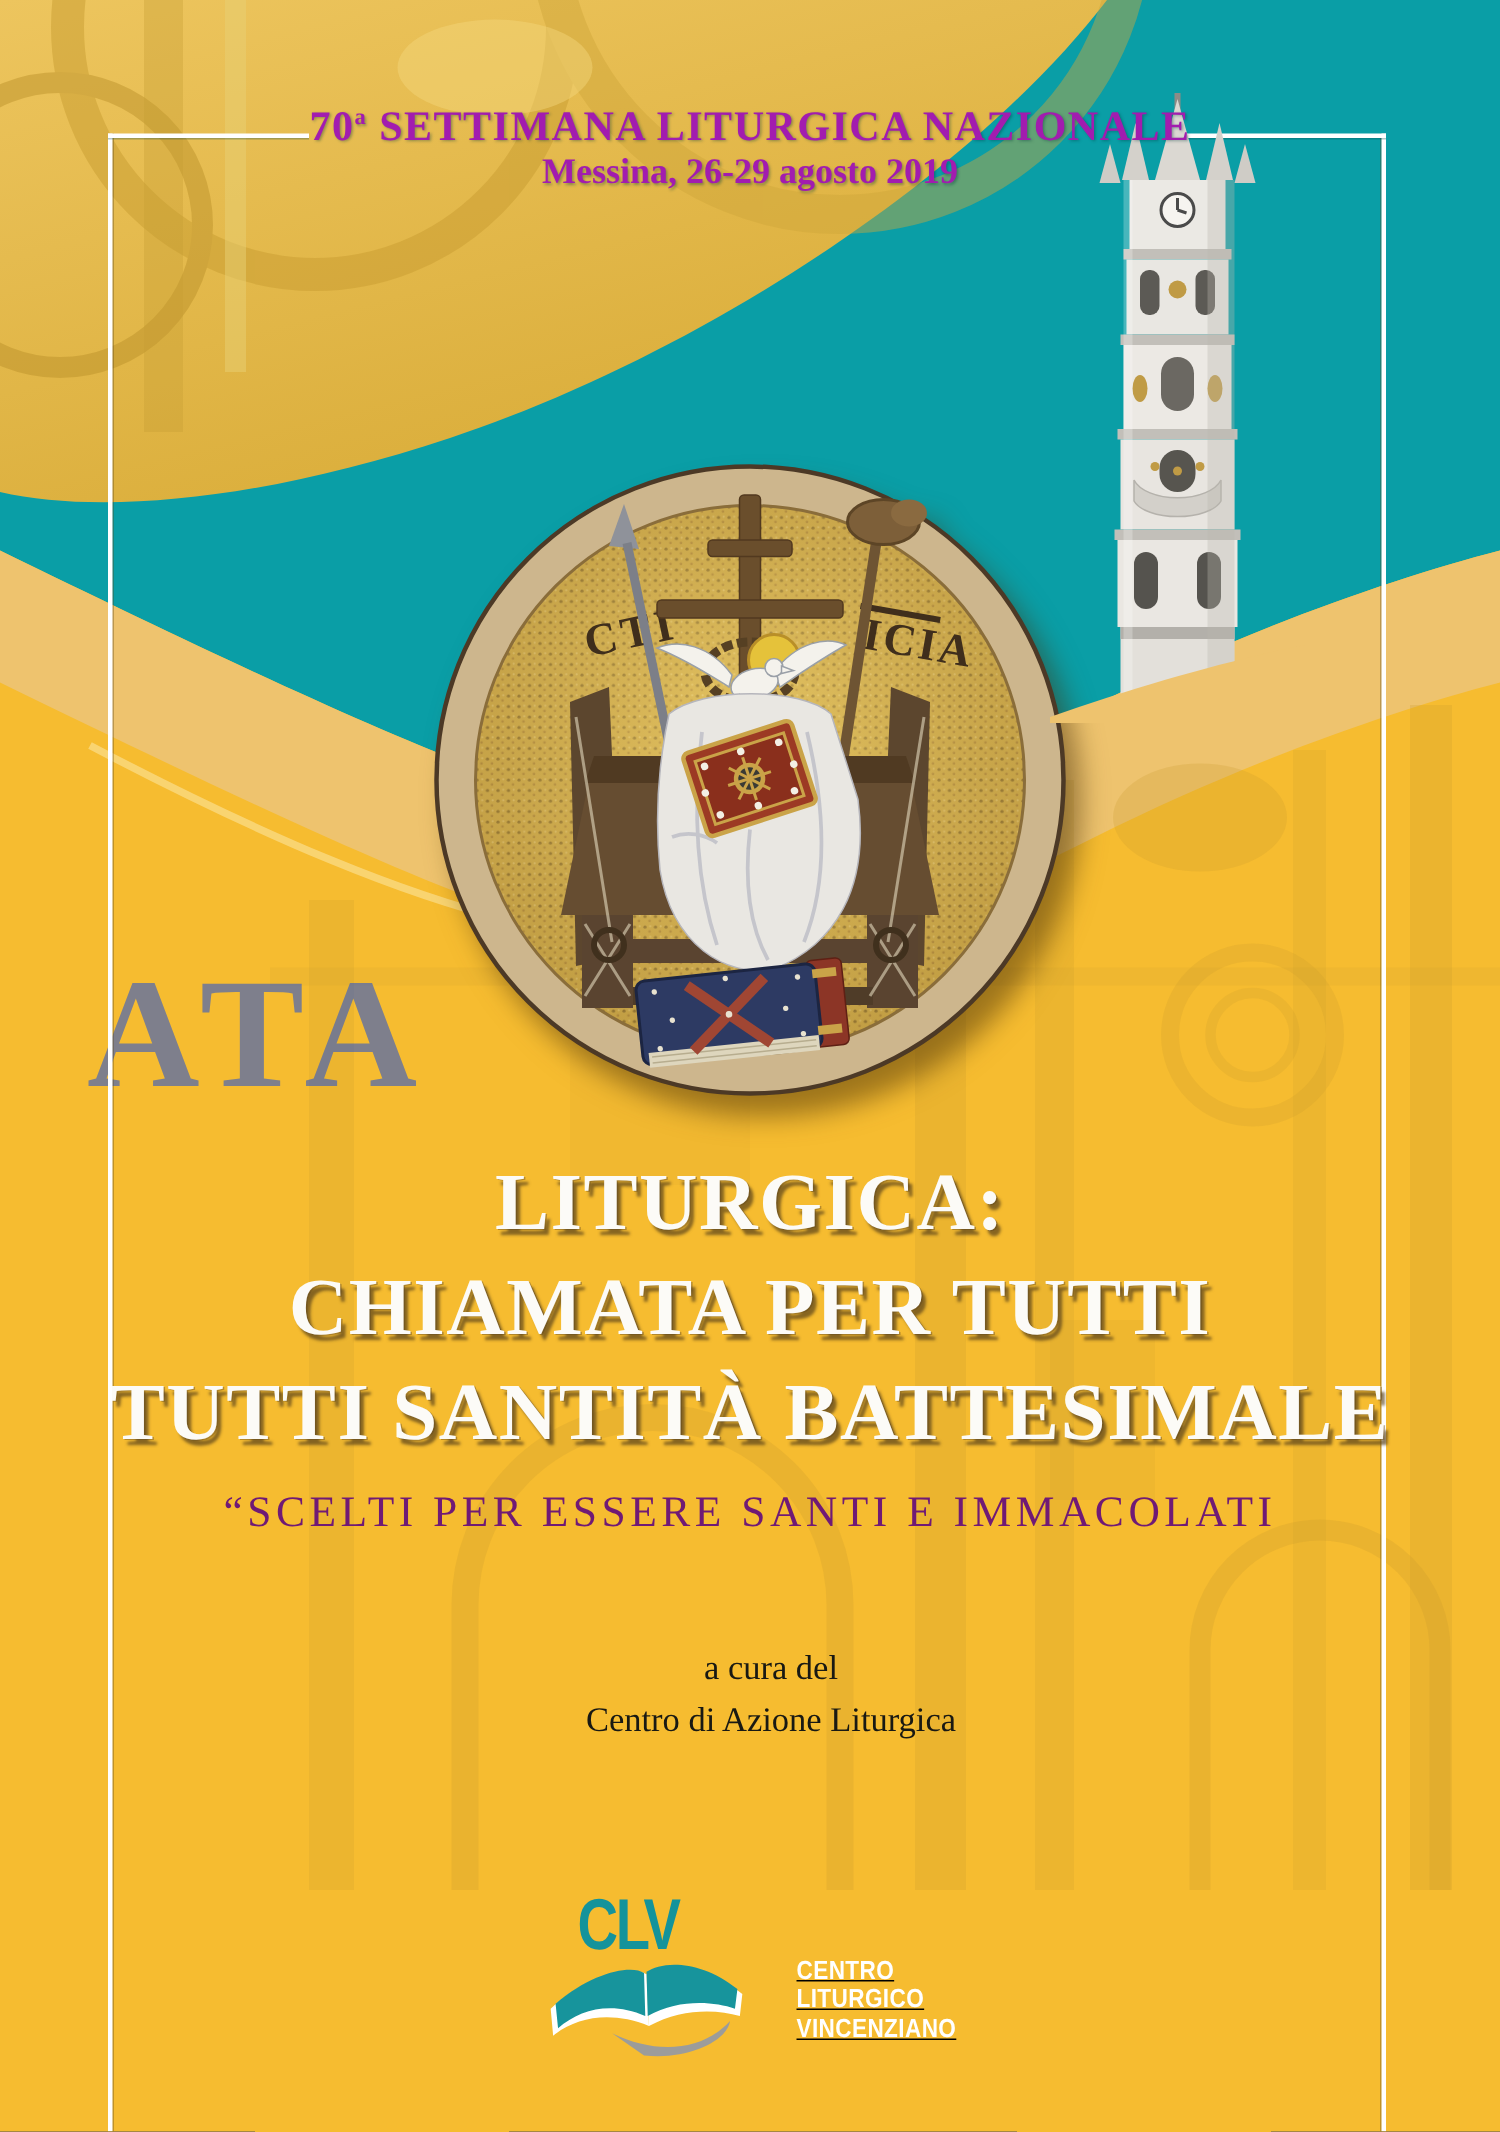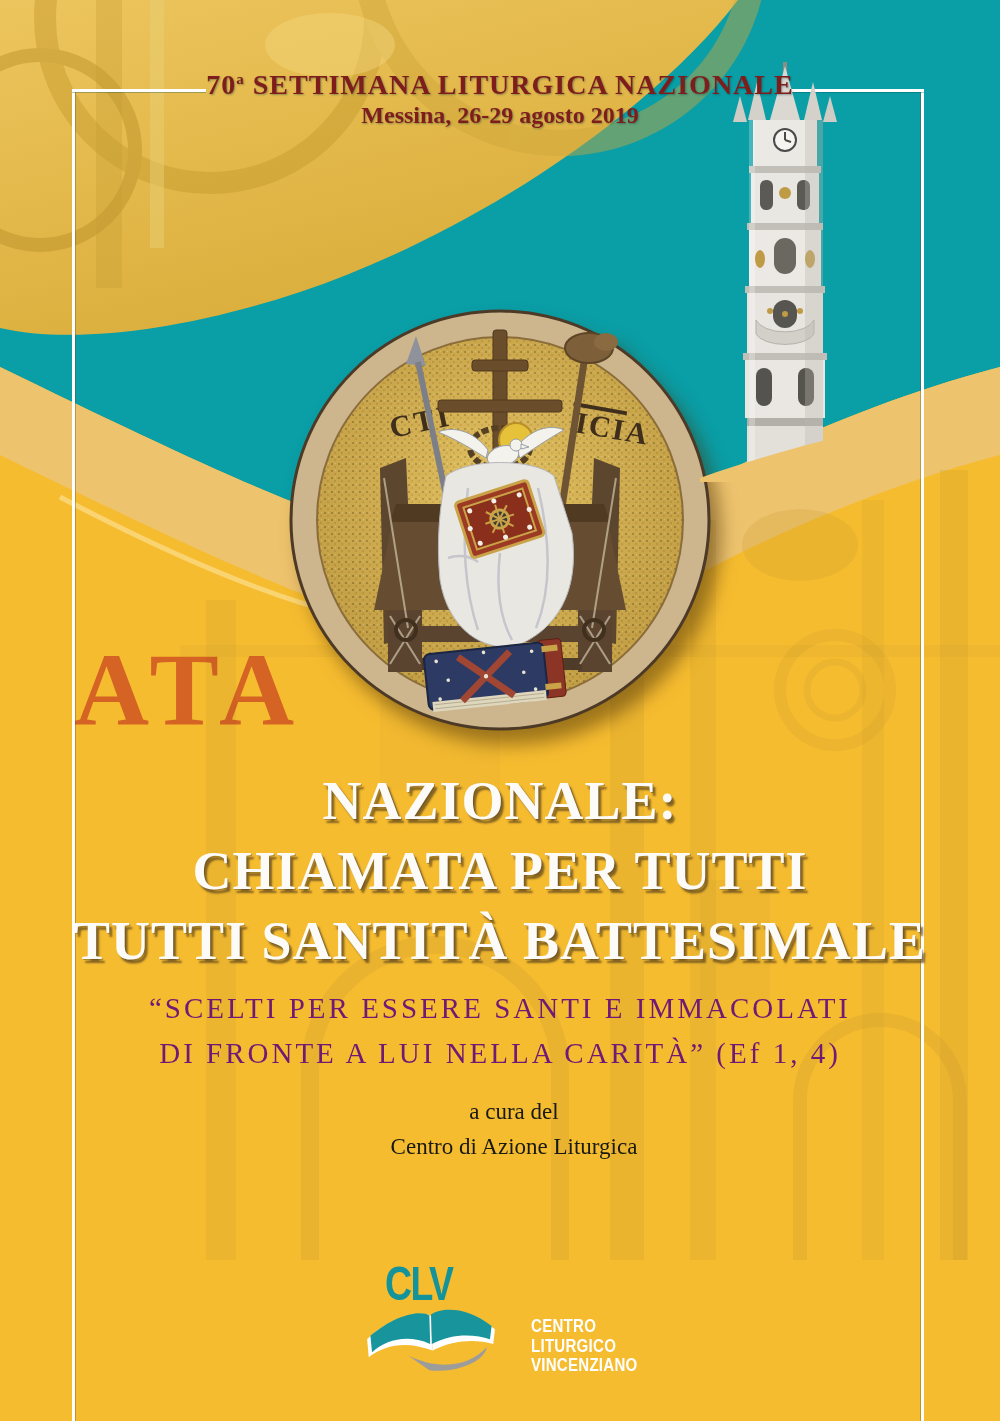--- a/index.html
+++ b/index.html
@@ -5,45 +5,45 @@
   html,body{margin:0;padding:0;background:#555;}
   .cover{
     position:relative;width:1000px;height:1421px;overflow:hidden;
     font-family:"Liberation Serif",serif;background:#f6bc30;
   }
   .cover svg.bg{position:absolute;left:0;top:0;z-index:0;}
   .tower{position:absolute;left:700px;top:62px;z-index:4;}
   .mosaic{position:absolute;left:288px;top:308px;z-index:3;
     filter:drop-shadow(10px 14px 9px rgba(70,45,5,.5));}
   .watermark{
-    position:absolute;left:74px;top:638px;z-index:1;
-    font:700 104px/1 "Liberation Serif",serif;color:#b91c1c;opacity:.55;
+    position:absolute;left:58px;top:638px;z-index:1;
+    font:700 104px/1 "Liberation Serif",serif;color:#1d4ed8;opacity:.55;
     letter-spacing:8px;
   }
   
   .fr{position:absolute;background:#fff;z-index:2;}
   .fr-left{left:72px;top:89px;bottom:0;width:3px;box-shadow:1px 0 0 rgba(90,70,25,.35);}
   .fr-right{left:921px;top:89px;bottom:0;width:3px;box-shadow:-1px 0 0 rgba(90,70,25,.35);}
   .fr-top-l{left:72px;top:89px;width:134px;height:3px;box-shadow:0 1px 0 rgba(0,70,70,.3);}
   .fr-top-r{left:779px;top:89px;width:145px;height:3px;box-shadow:0 1px 0 rgba(0,70,70,.3);}
-  .banner{position:absolute;left:0;right:0;top:70px;text-align:center;color:#7f1d1d;z-index:5;}
+  .banner{position:absolute;left:0;right:0;top:70px;text-align:center;color:#a21caf;z-index:5;}
   .banner .series{font:700 28px/1.1 "Liberation Serif",serif;letter-spacing:1px;
     text-shadow:1px 1px 2px rgba(0,60,60,.4);}
   .banner .series sup{font-size:15px;vertical-align:super;}
   .banner .date{margin-top:2px;font:700 24px/1 "Liberation Serif",serif;
     text-shadow:1px 1px 2px rgba(0,60,60,.4);}
   .title{position:absolute;left:0;right:0;top:766px;text-align:center;z-index:5;
     font:700 54px/70px "Liberation Serif",serif;color:#fcfbf7;letter-spacing:1px;
     text-shadow:3px 4px 2px rgba(92,68,28,.72),1px 1px 0 rgba(120,90,40,.5);}
   .subtitle{position:absolute;left:0;right:0;top:986px;text-align:center;z-index:5;
     font:400 29px/45px "Liberation Serif",serif;color:#701a75;letter-spacing:3px;}
   .curator{position:absolute;left:0;right:0;top:1094px;text-align:center;z-index:5;
     font:400 23px/35px "Liberation Serif",serif;color:#191913;padding-left:28px;}
   .logo-row{position:absolute;left:0;right:0;top:1264px;z-index:5;
-    display:flex;justify-content:center;align-items:flex-end;gap:14px;}
+    display:flex;justify-content:center;align-items:center;gap:14px;text-decoration:underline;}
   .bookwrap{position:relative;width:172px;height:112px;}
   .bookwrap svg{position:absolute;left:0;bottom:0;}
   .clv{
     position:absolute;left:40px;top:-4px;z-index:2;
     font:700 48px/1 "Liberation Sans",sans-serif;color:#14939b;
     transform:scaleX(.78);transform-origin:left top;letter-spacing:-2px;
   }
   .pubname{
     margin-top:26px;color:#fff;text-align:left;
     font:700 17.5px/1.12 "Liberation Sans",sans-serif;letter-spacing:.3px;
@@ -270,28 +270,27 @@
         <circle cx="198" cy="368" r="2.2"></circle>
           <circle cx="160" cy="368" r="1.8"></circle>
           <circle cx="236" cy="368" r="1.8"></circle>
       </g>
       <rect x="256" y="344" width="16" height="6" fill="#caa348"></rect>
       <rect x="256" y="382" width="16" height="6" fill="#caa348"></rect>
     </g>
   </svg>
 
   <div class="title">
-    <div>NAZIONALE:</div>
+    <div>LITURGICA:</div>
     <div>CHIAMATA PER TUTTI</div>
     <div>TUTTI SANTITÀ BATTESIMALE</div>
   </div>
 
   <div class="subtitle">
     <div>“SCELTI PER ESSERE SANTI E IMMACOLATI</div>
-    <div>DI FRONTE A LUI NELLA CARITÀ” (Ef 1, 4)</div>
   </div>
 
   <div class="curator">
     <div>a cura del</div>
     <div>Centro di Azione Liturgica</div>
   </div>
 
   <div class="logo-row">
     <div class="bookwrap">
       <div class="clv">CLV</div>

